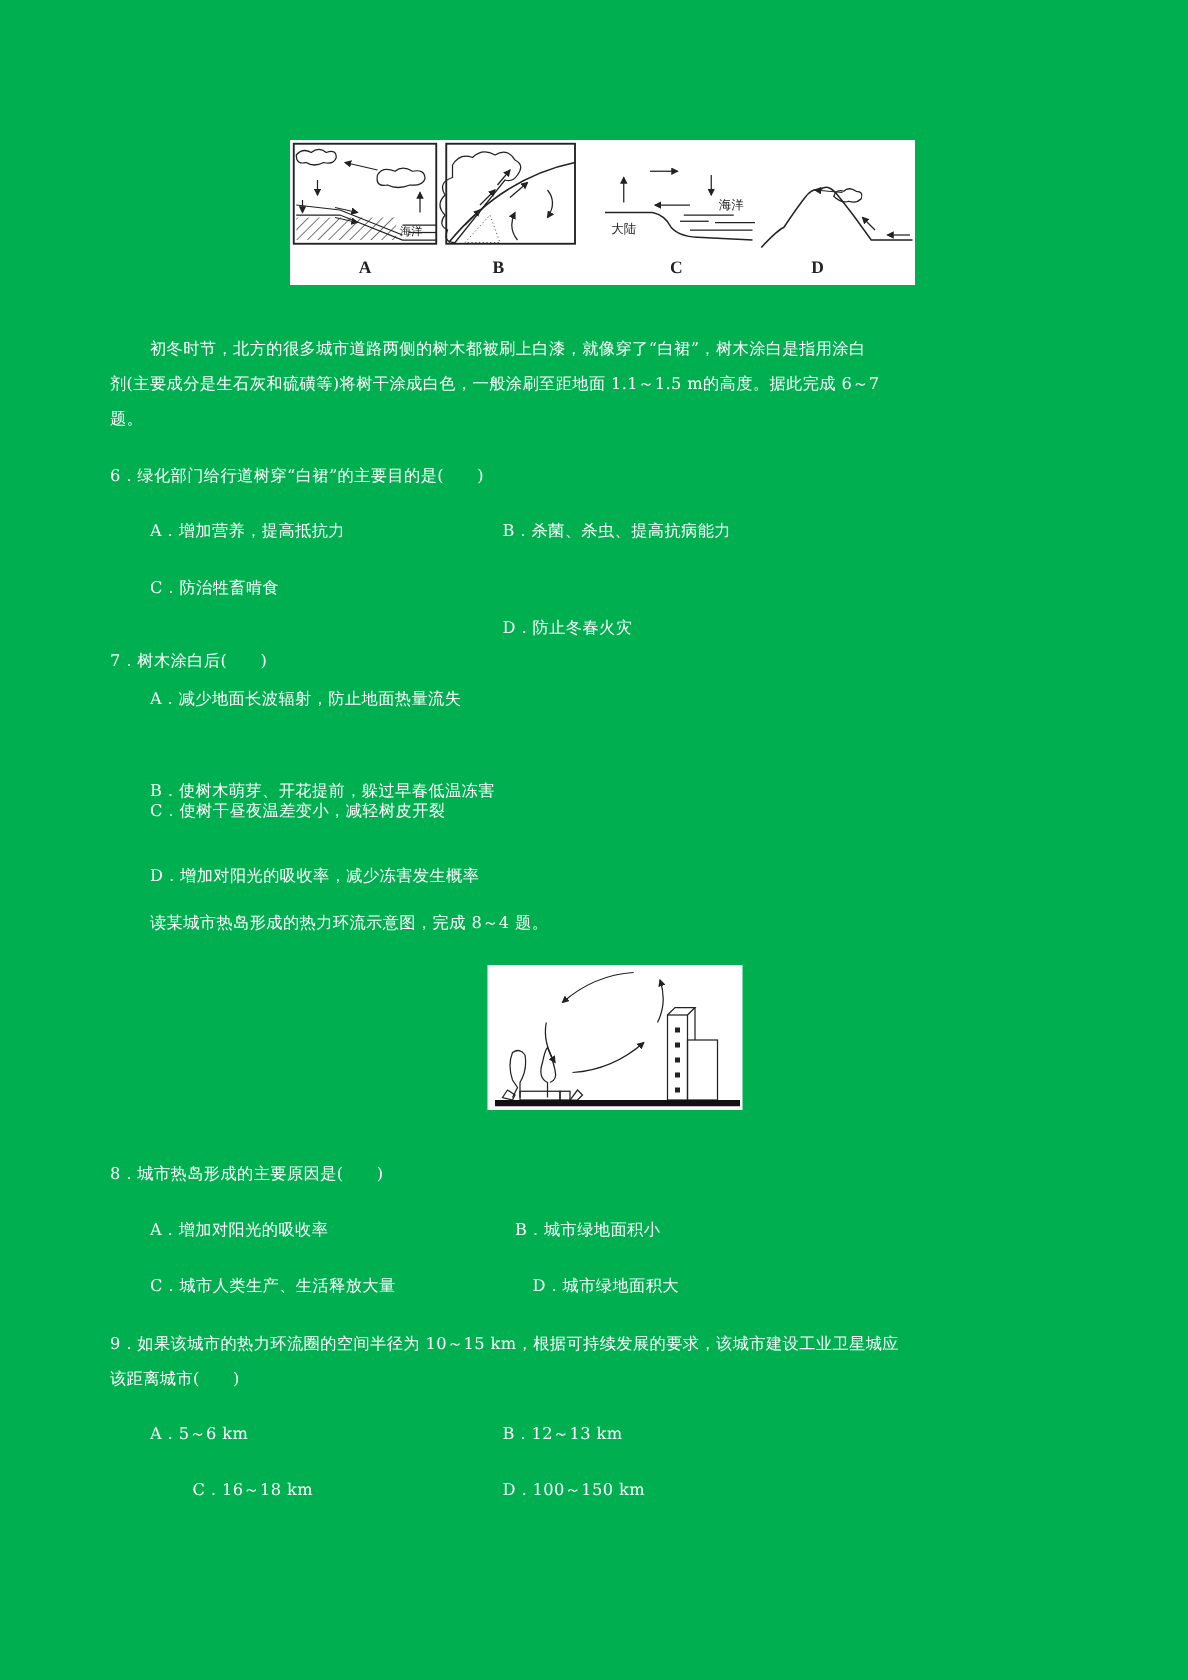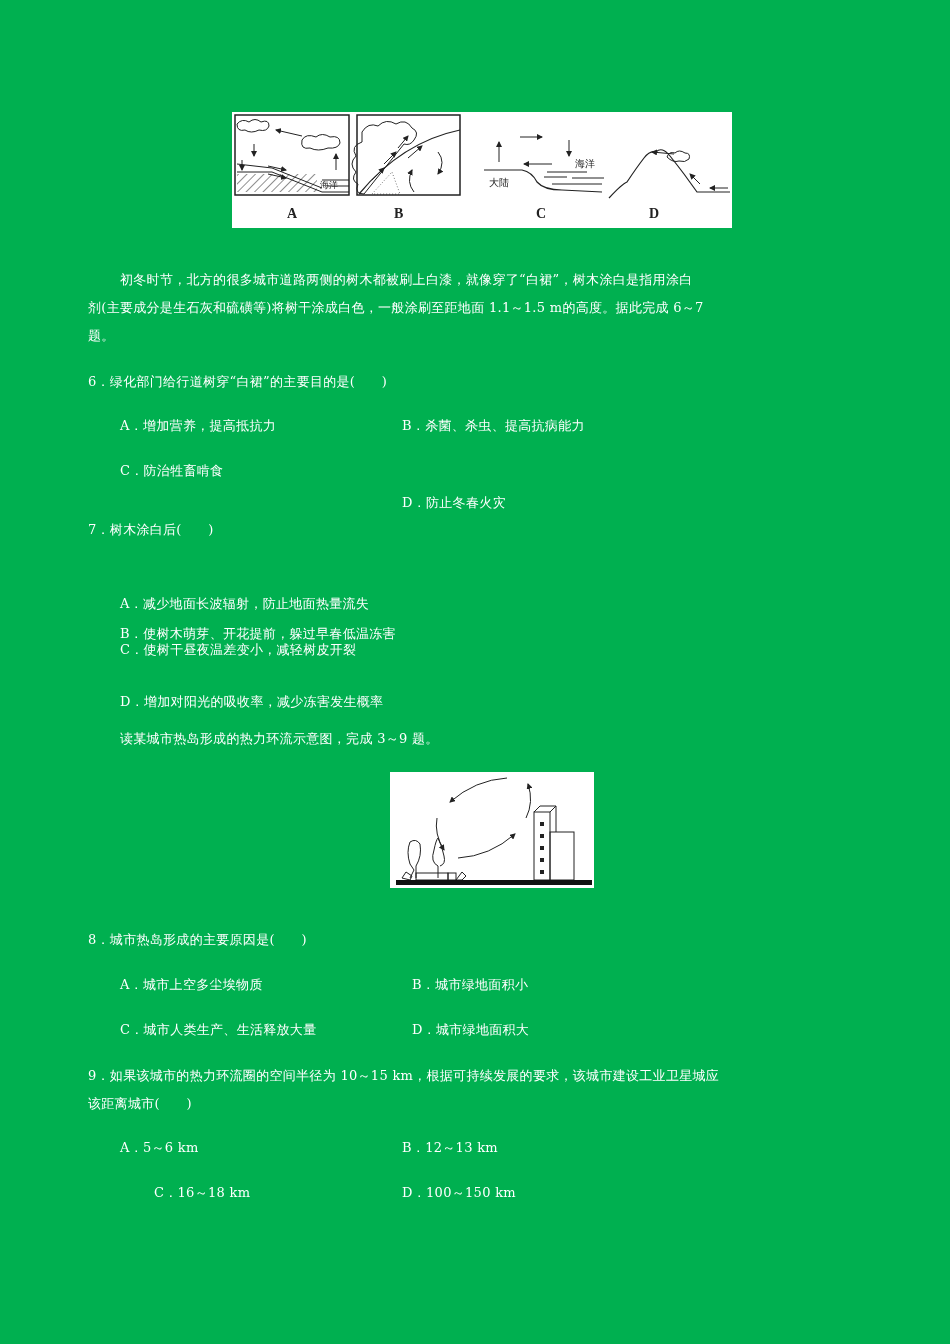--- a/index.html
+++ b/index.html
@@ -105,26 +105,26 @@
 <div class="line stem" style="top:298px;">剂(主要成分是生石灰和硫磺等)将树干涂成白色，一般涂刷至距地面 1.1～1.5 m的高度。据此完成 6～7</div>
 <div class="line stem" style="top:326px;">题。</div>
 
 <div class="line stem" style="top:372px;">6．绿化部门给行道树穿“白裙”的主要目的是(　　)</div>
 <div class="line indent" style="top:416px;">A．增加营养，提高抵抗力</div>
 <div class="line opt-right" style="top:416px;">B．杀菌、杀虫、提高抗病能力</div>
 <div class="line indent" style="top:461px;">C．防治牲畜啃食</div>
 <div class="line opt-right" style="top:461px;margin-top:32px;">D．防止冬春火灾</div>
 
 <div class="line stem" style="top:520px;">7．树木涂白后(　　)</div>
-<div class="line indent" style="top:550px;margin-top:44px;">A．减少地面长波辐射，防止地面热量流失</div>
+<div class="line indent" style="top:550px;">A．减少地面长波辐射，防止地面热量流失</div>
 <div class="line indent" style="top:624px;">B．使树木萌芽、开花提前，躲过早春低温冻害</div>
 <div class="line indent" style="top:640px;text-align:right;">C．使树干昼夜温差变小，减轻树皮开裂</div>
 <div class="line indent" style="top:692px;">D．增加对阳光的吸收率，减少冻害发生概率</div>
 
-<div class="line indent" style="top:729px;">读某城市热岛形成的热力环流示意图，完成 3～9 题。</div>
+<div class="line indent" style="top:729px;">读某城市热岛形成的热力环流示意图，完成 8～4 题。</div>
 
 <div class="fig" style="left:390px; top:772px; width:204px; height:116px;">
   <svg width="204" height="116" viewBox="0 0 204 116">
     <defs>
       <marker id="ah2" markerWidth="6" markerHeight="6" refX="5" refY="3" orient="auto">
         <path d="M0,0 L6,3 L0,6 Z" fill="#222"></path>
       </marker>
     </defs>
 
     <path d="M117,6 Q85,8 60,30" fill="none" stroke="#222" stroke-width="1" marker-end="url(#ah2)"></path>
@@ -148,23 +148,23 @@
     <rect x="150" y="62" width="4" height="4" fill="#222"></rect>
     <rect x="150" y="74" width="4" height="4" fill="#222"></rect>
     <rect x="150" y="86" width="4" height="4" fill="#222"></rect>
     <rect x="150" y="98" width="4" height="4" fill="#222"></rect>
 
     <rect x="6" y="108" width="196" height="5" fill="#111"></rect>
   </svg>
 </div>
 
 <div class="line stem" style="top:930px;">8．城市热岛形成的主要原因是(　　)</div>
-<div class="line indent" style="top:975px;">A．城市上空多尘埃物质</div>
+<div class="line indent" style="top:975px;">A．增加对阳光的吸收率</div>
 <div class="line opt-right-8" style="top:975px;text-align:right;">B．城市绿地面积小</div>
 <div class="line indent" style="top:1020px;">C．城市人类生产、生活释放大量</div>
-<div class="line opt-right-8" style="top:1020px;">D．城市绿地面积大</div>
+<div class="line opt-right-8" style="top:1020px;margin-left:14px;">D．城市绿地面积大</div>
 
 <div class="line stem" style="top:1066px;">9．如果该城市的热力环流圈的空间半径为 10～15 km，根据可持续发展的要求，该城市建设工业卫星城应</div>
 <div class="line stem" style="top:1094px;">该距离城市(　　)</div>
 <div class="line indent" style="top:1138px;">A．5～6 km</div>
 <div class="line opt-right" style="top:1138px;">B．12～13 km</div>
 <div class="line indent" style="top:1183px;margin-left:34px;">C．16～18 km</div>
 <div class="line opt-right" style="top:1183px;">D．100～150 km</div>
 
 </body></html>

